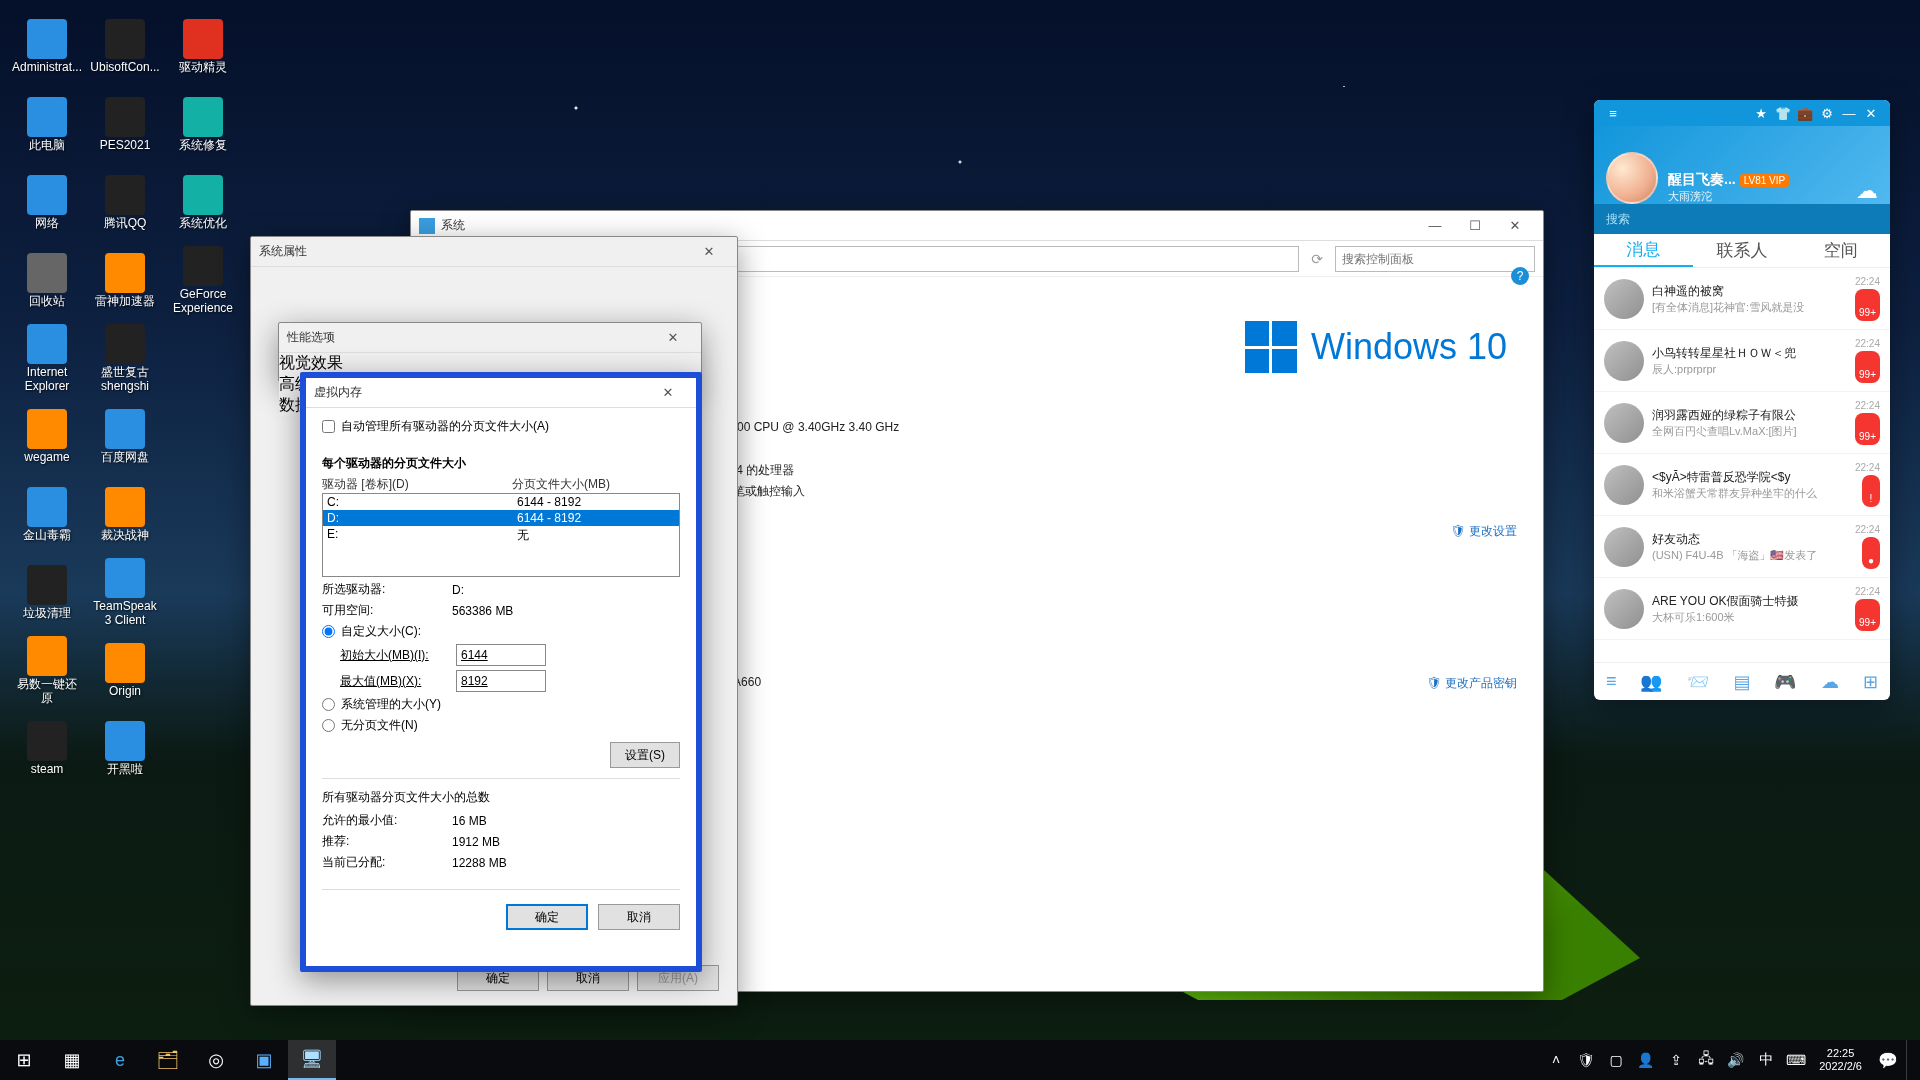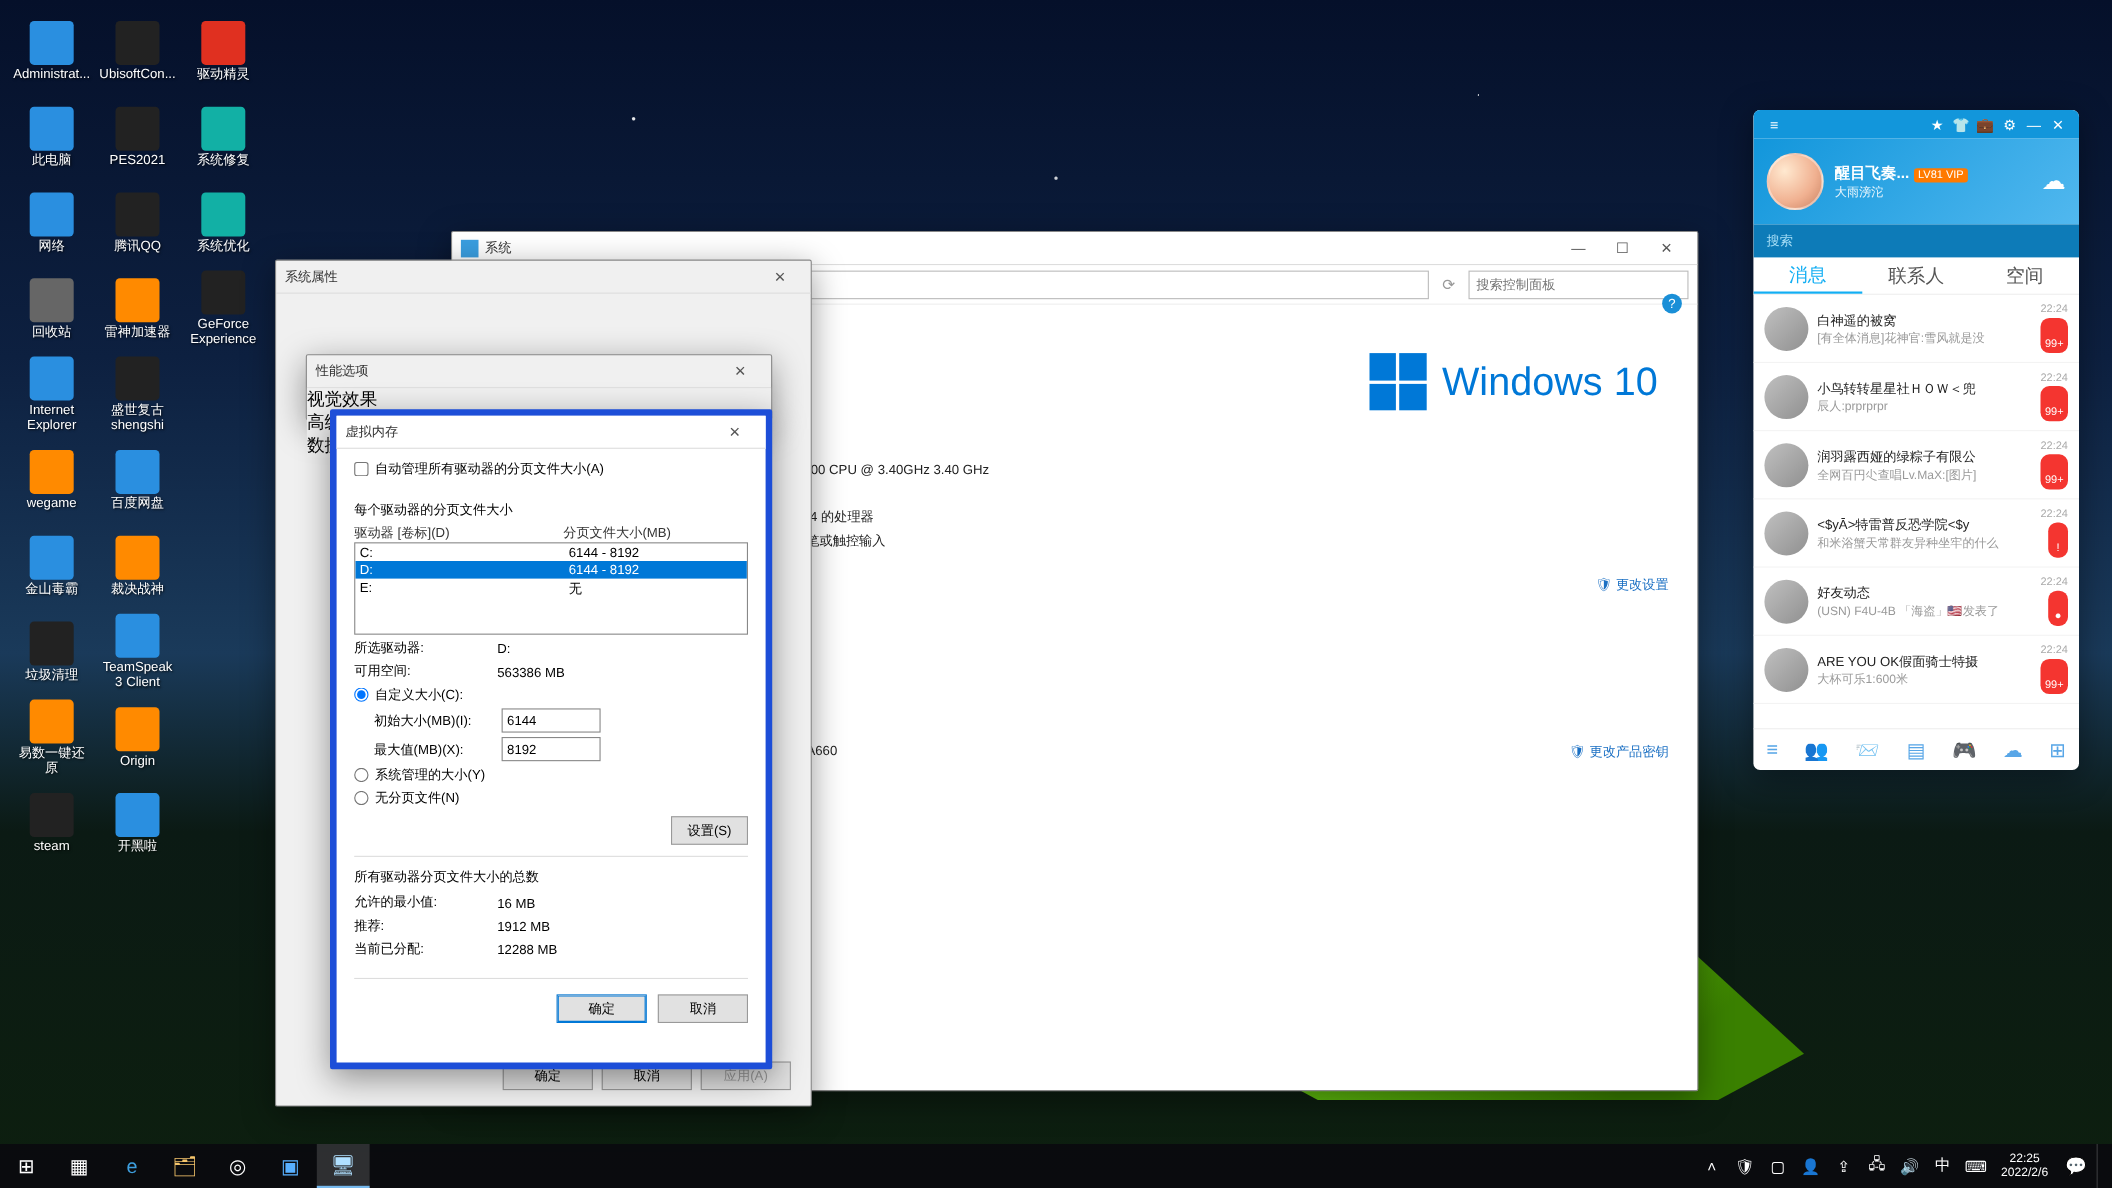--- a/index.html
+++ b/index.html
@@ -67,44 +67,44 @@
 .wbtn.primary { border-color:#0078d7; box-shadow:inset 0 0 0 1px #0078d7;}
 .wbtn:disabled { color:#9a9a9a;}
 
 
 .perf { left:280px; top:328px; width:420px; height:60px; background:#f0f0f0;}
 .vmem { left:300px; top:372px; width:402px; height:600px; background:#fff; border:6px solid #1d4ed8;}
 .vmem .titlebar { background:#fff; }
 .vmem-body { padding:10px 16px; font-size:12px;}
 .chk-row { display:flex; align-items:center; margin-bottom:8px;}
 .chk-row input { margin-right:6px;}
-.group-label { margin:20px 0 4px;}
+.group-label { margin:20px 0 4px;font-weight:bold;}
 .drive-hdr { display:flex; color:#333; margin-top:4px;}
 .drive-hdr span:first-child { width:190px;}
 .drive-list { border:1px solid #888; height:84px; overflow:hidden;}
 .drive-row { display:flex; padding:1px 4px; font-size:12px; cursor:pointer;}
 .drive-row.selected { background:#0078d7; color:#fff;}
 .drive-row span:first-child { width:190px;}
 .kv { display:flex; margin:4px 0; align-items:center;}
 .kv .lab { width:130px;}
 .radio-row { display:flex; align-items:center; margin:4px 0;}
 .radio-row input { margin-right:6px;}
-.size-row { display:flex; align-items:center; margin:4px 0 4px 18px;}
+.size-row { display:flex; align-items:center; margin:4px 0 4px 18px;text-decoration:underline;}
 .size-row label { width:116px;}
 .size-row input[type=text] { width:90px; height:22px; border:1px solid #888; padding:0 4px; font-size:12px;}
 .set-btn-row { display:flex; justify-content:flex-end; margin:8px 0 10px;}
 .totals { border-top:1px solid #ddd; margin-top:4px; padding-top:10px;}
 .totals .kv .lab { width:130px;}
 .vmem .btnrow2 { display:flex; justify-content:flex-end; gap:10px; margin-top:18px; padding-top:14px; border-top:1px solid #ddd;}
 
 
 .qq { position:absolute; right:30px; top:100px; width:296px; height:600px; background:#fff; border-radius:6px; box-shadow:0 6px 30px rgba(0,0,0,0.4); overflow:hidden;}
 .qq-top { height:26px; background:#1296db; display:flex; align-items:center; padding:0 8px; color:#fff;}
 .qq-top .tic { width:22px; text-align:center; cursor:pointer; font-size:13px;}
-.qq-head { height:78px; background:linear-gradient(135deg, #1296db 0%, #51b8ef 100%); display:flex; align-items:center; padding:0 12px;}
+.qq-head { height:78px; background:linear-gradient(135deg, #1296db 0%, #51b8ef 100%); display:flex; align-items:flex-end; padding:0 12px;}
 .qq-head .av { width:52px; height:52px; border-radius:50%; background:radial-gradient(circle at 30% 30%, #ffe9d0, #f0b090 60%, #c88060); border:2px solid rgba(255,255,255,0.4);}
 .qq-head .info { margin-left:10px; color:#fff; flex:1;}
 .qq-head .name { font-size:14px; font-weight:bold;}
 .qq-head .vip { background:#ff7a00; color:#fff; font-size:10px; padding:1px 4px; border-radius:3px; margin-left:4px;}
 .qq-head .sub { font-size:11px; opacity:0.9;}
 .weather { color:#fff; font-size:22px;}
 .qq-search { height:30px; background:#0d7bb8; padding:4px 8px;}
 .qq-search input { width:100%; height:22px; background:transparent; border:none; color:#fff; font-size:12px; padding:0 4px;}
 .qq-search input::placeholder { color:#a8dff7;}
 .qq-tabs { display:flex; height:34px; border-bottom:1px solid #eee;}

